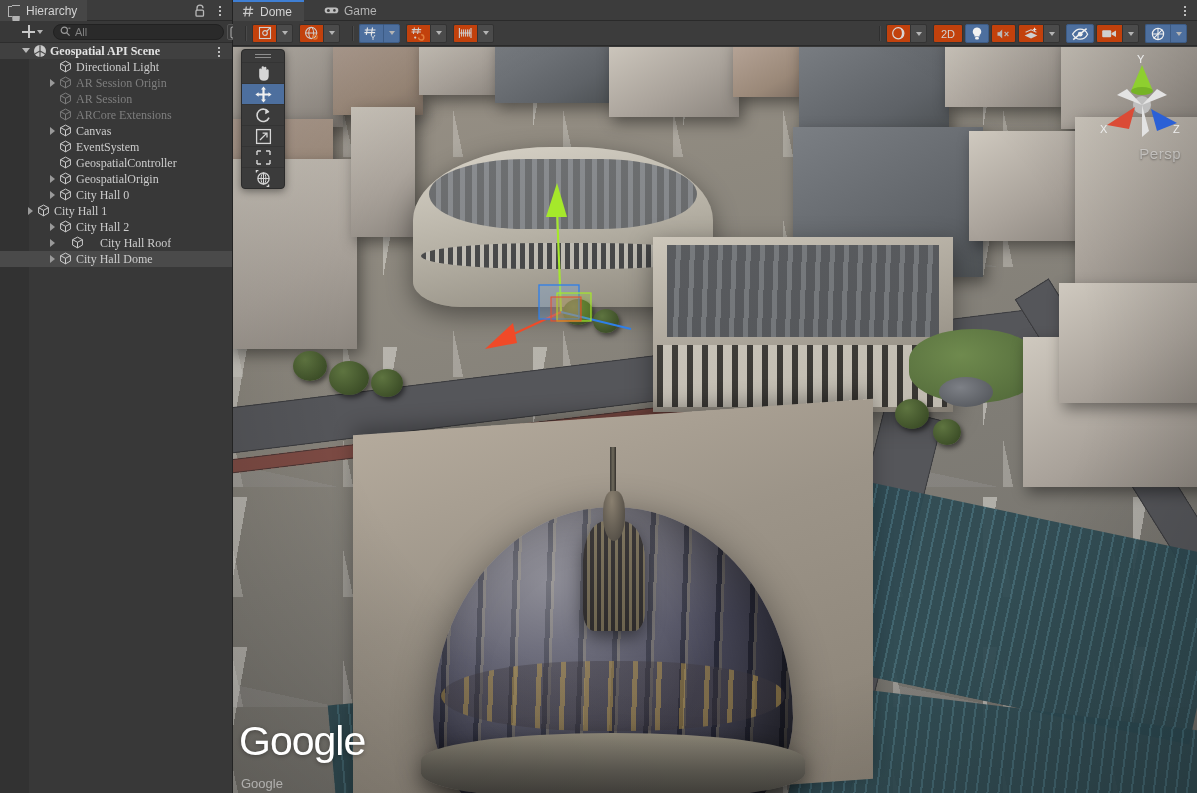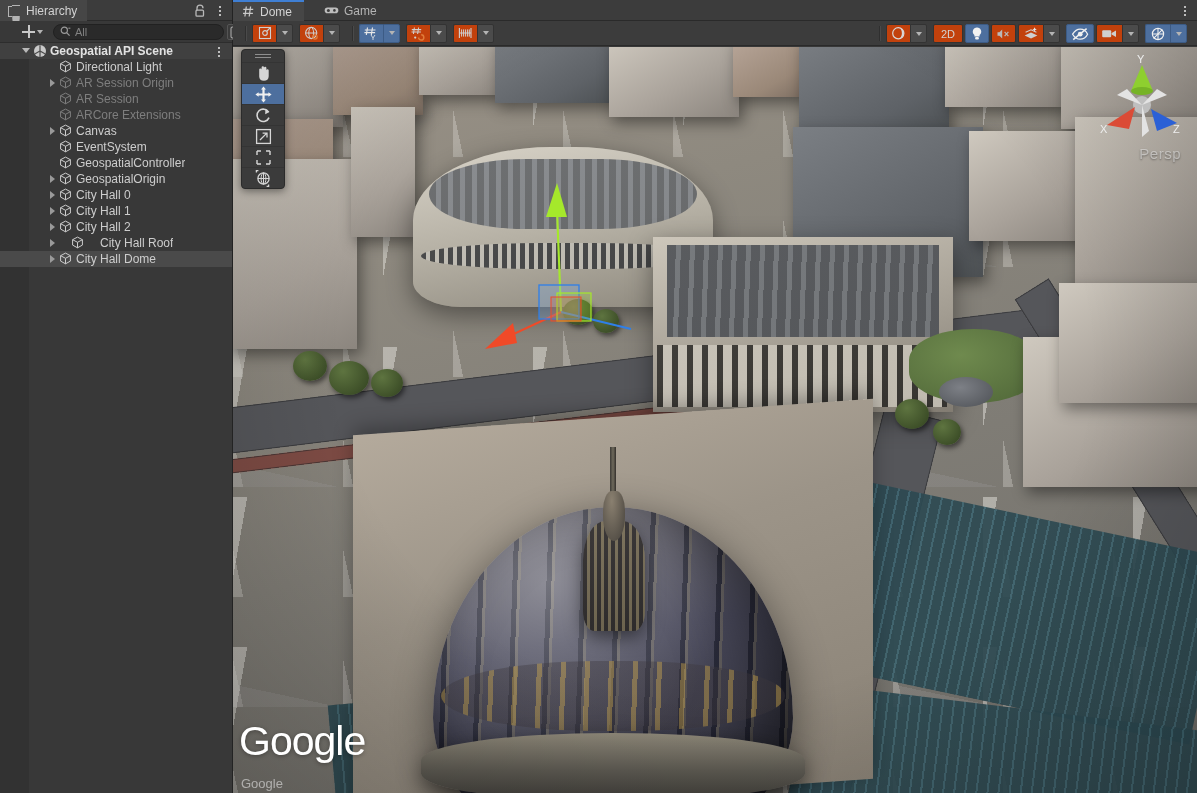--- a/index.html
+++ b/index.html
@@ -120,21 +120,21 @@
     border-left: 5px solid #9a9a9a;
   }
   .foldout.open::before {
     content: ""; position: absolute; left: 2px; top: 5px;
     width: 0; height: 0;
     border-left: 4px solid transparent; border-right: 4px solid transparent;
     border-top: 5px solid #b8b8b8;
   }
   .go-icon { width: 15px; height: 14px; flex: none; margin-right: 2px; }
   .go-icon svg { display: block; }
-  .row-label { overflow: hidden; text-overflow: ellipsis; }
+  .row-label { overflow: hidden; text-overflow: ellipsis; font-family: Liberation Serif, serif; }
   .tree-row .row-kebab {
     position: absolute; right: 6px; top: 1px;
   }
 
   
   #scene-panel {
     position: absolute; left: 233px; top: 0; width: 964px; height: 793px;
     background: #383838;
   }
   #scene-tabbar {
@@ -495,21 +495,21 @@
           <div class="tree-row" style="padding-left: 46px;">
             <span class="foldout closed"></span>
             <span class="go-icon">
               <svg width="13" height="13" viewBox="0 0 13 13">
                 <path d="M6.5 1.1 L11.4 3.7 V9.1 L6.5 11.8 L1.6 9.1 V3.7 z" fill="none" stroke="currentColor" stroke-width="1"></path>
                 <path d="M1.6 3.7 L6.5 6.3 L11.4 3.7 M6.5 6.3 V11.8" fill="none" stroke="currentColor" stroke-width="1"></path>
               </svg>
             </span>
             <span class="row-label">City Hall 0</span>
           </div>
-          <div class="tree-row" style="padding-left: 46px;">
+          <div class="tree-row" style="padding-left: 24px;">
             <span class="foldout closed"></span>
             <span class="go-icon">
               <svg width="13" height="13" viewBox="0 0 13 13">
                 <path d="M6.5 1.1 L11.4 3.7 V9.1 L6.5 11.8 L1.6 9.1 V3.7 z" fill="none" stroke="currentColor" stroke-width="1"></path>
                 <path d="M1.6 3.7 L6.5 6.3 L11.4 3.7 M6.5 6.3 V11.8" fill="none" stroke="currentColor" stroke-width="1"></path>
               </svg>
             </span>
             <span class="row-label">City Hall 1</span>
           </div>
           <div class="tree-row" style="padding-left: 46px;">

